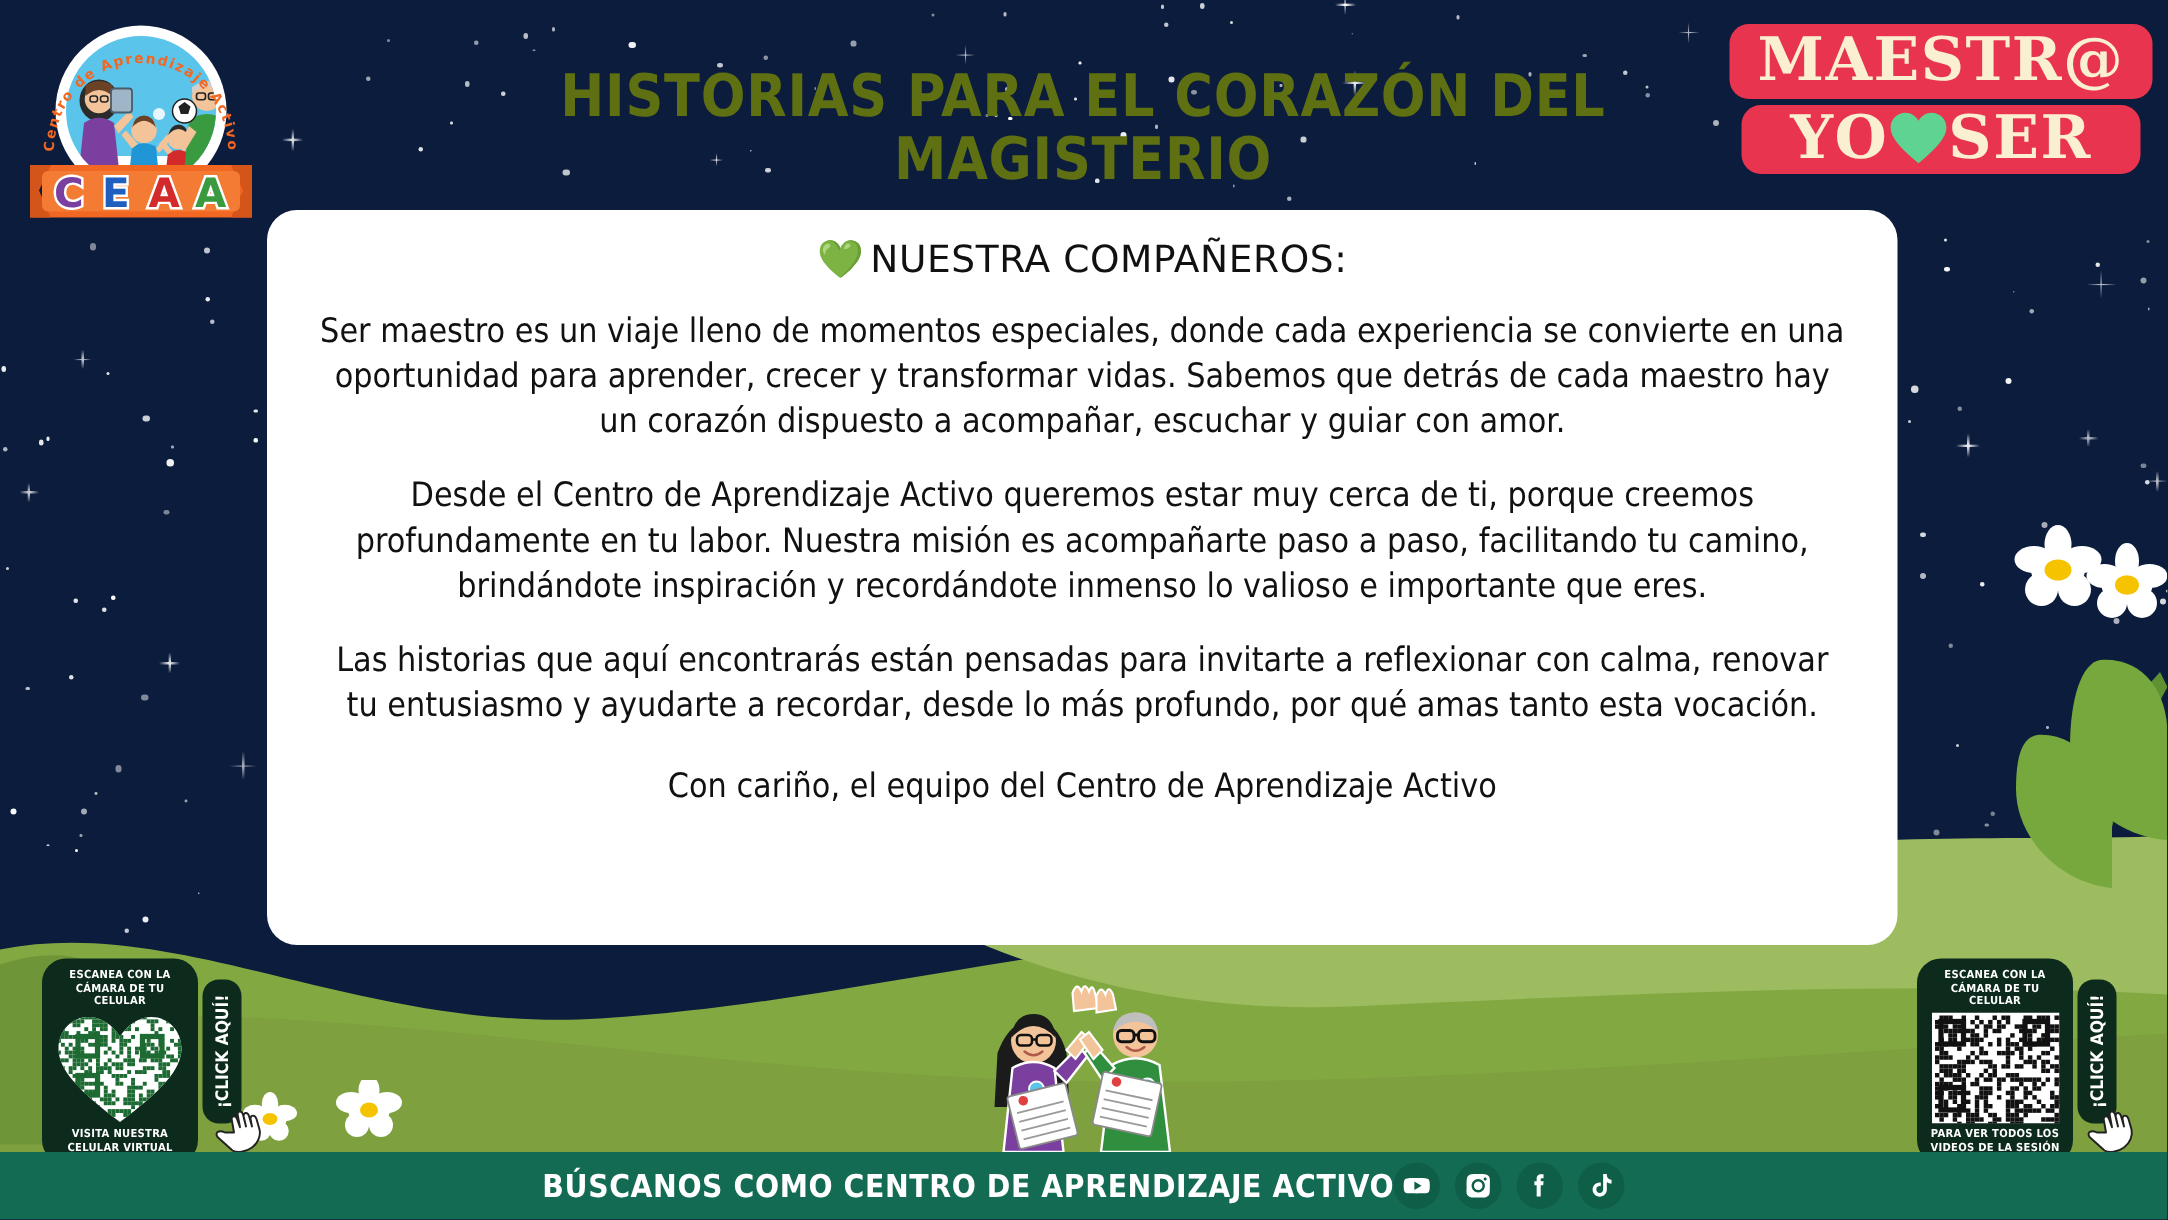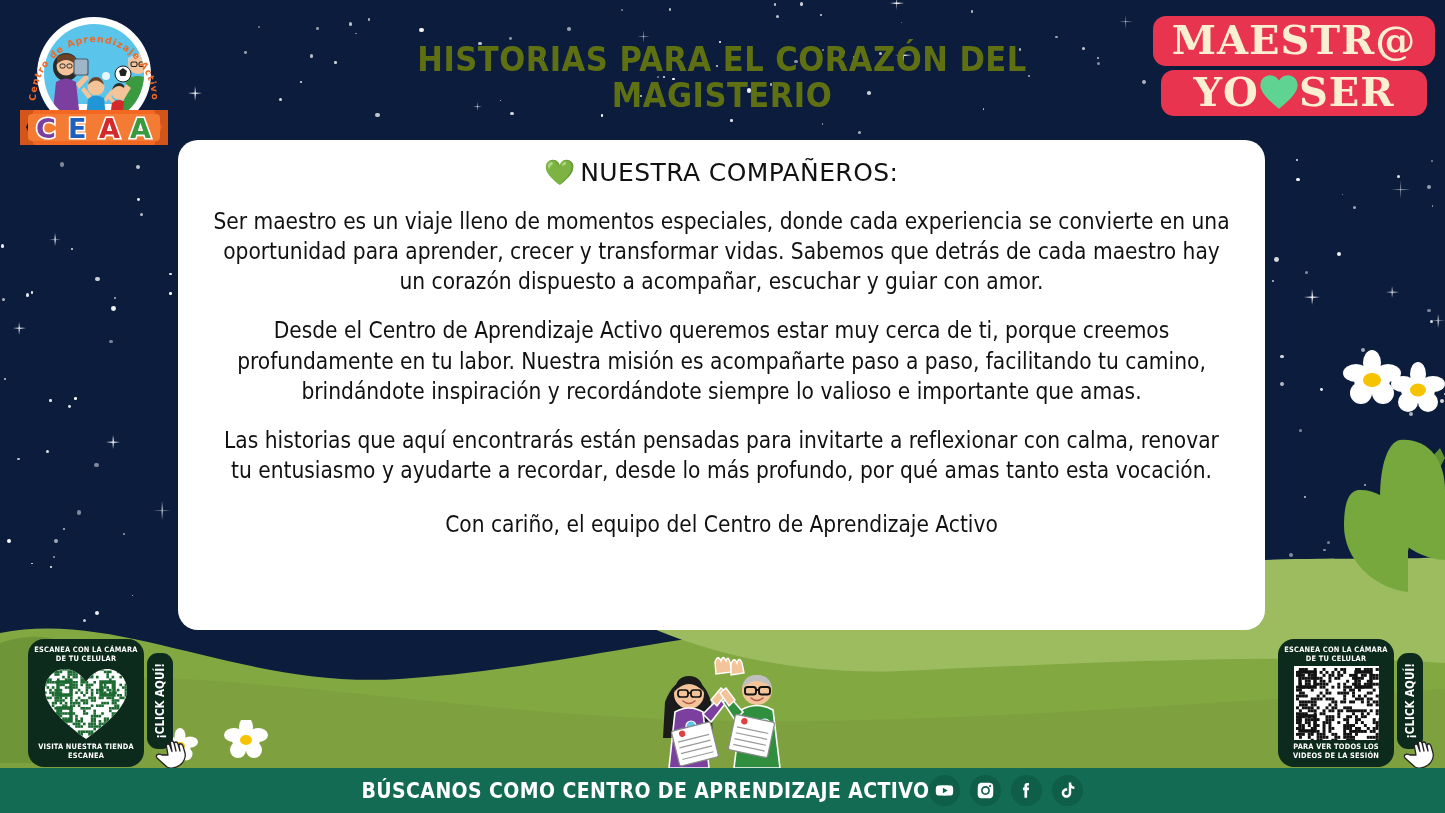--- a/index.html
+++ b/index.html
@@ -30,21 +30,21 @@
   .footer-text{color:#fff;font-weight:bold;font-size:21px;letter-spacing:.4px;
     font-family:"DejaVu Sans Condensed","Liberation Sans",sans-serif;}
   .socials{display:flex;align-items:center;gap:10px;}
   .soc{width:31px;height:31px;border-radius:50%;background:#0f5e47;display:flex;
     align-items:center;justify-content:center;}
   .soc svg{width:19px;height:19px;fill:#fff;}
 
   
   .title{
     position:absolute;left:312px;top:18px;width:820px;text-align:center;
-    color:#5f7012;font-size:34px;line-height:1.08;font-weight:bold;letter-spacing:.5px;
+    color:#5f7012;font-size:39px;line-height:1.08;font-weight:bold;letter-spacing:.5px;
     font-family:"DejaVu Sans Condensed","Liberation Sans",sans-serif;z-index:20;
   }
 
   
   .ceaa{position:absolute;left:14px;top:4px;width:160px;height:146px;z-index:30;}
 
   
   .yoamo{position:absolute;right:10px;top:12px;z-index:30;width:282px;height:108px;}
   .yo-row{position:relative;display:flex;align-items:center;justify-content:center;}
   .yo-pill{position:absolute;background:#e8344e;border-radius:13px;}
@@ -58,21 +58,21 @@
   .card-inner{padding:18px 24px 10px 24px;}
   .card-head{text-align:center;font-size:25px;color:#111;letter-spacing:.4px;
     font-family:"DejaVu Sans","Liberation Sans",sans-serif;display:flex;
     align-items:center;justify-content:center;gap:4px;margin-bottom:4px;}
   .card-p{text-align:center;font-size:22.5px;line-height:1.34;color:#111;margin:19px 10px 0 10px;
     font-family:"DejaVu Sans Condensed","Liberation Sans",sans-serif;}
   .card-p.sign{margin-top:24px;}
 
   
   .qrblock{position:absolute;z-index:35;display:flex;align-items:flex-start;}
-  .qrcard{background:#0d2b1d;border-radius:16px;width:116px;padding:7px 6px 6px 6px;
+  .qrcard{background:#0d2b1d;border-radius:16px;width:104px;padding:7px 6px 6px 6px;
     box-sizing:border-box;text-align:center;}
   .qr-cap{color:#fff;font-size:7.4px;font-weight:bold;line-height:1.18;letter-spacing:.2px;
     font-family:"DejaVu Sans Condensed","Liberation Sans",sans-serif;}
   .qr-img{margin:3px auto;display:block;}
   .clicktab{background:#0d2b1d;border-radius:11px;width:26px;height:96px;margin-left:3px;
     display:flex;align-items:center;justify-content:center;}
   .clicktab span{color:#fff;font-size:11.5px;font-weight:bold;white-space:nowrap;
     transform:rotate(-90deg);font-family:"DejaVu Sans Condensed","Liberation Sans",sans-serif;}
   .hand{position:absolute;}
 
@@ -381,21 +381,21 @@
     </div>
   </div>
 
   <div class="card">
     <div class="card-inner">
       <div class="card-head">
         <span>💚</span>
           <span>NUESTRA COMPAÑEROS:</span>
       </div>
       <p class="card-p">Ser maestro es un viaje lleno de momentos especiales, donde cada experiencia se convierte en una oportunidad para aprender, crecer y transformar vidas. Sabemos que detrás de cada maestro hay un corazón dispuesto a acompañar, escuchar y guiar con amor.</p>
-      <p class="card-p">Desde el Centro de Aprendizaje Activo queremos estar muy cerca de ti, porque creemos profundamente en tu labor. Nuestra misión es acompañarte paso a paso, facilitando tu camino, brindándote inspiración y recordándote siempre lo valioso e importante que amas.</p>
+      <p class="card-p">Desde el Centro de Aprendizaje Activo queremos estar muy cerca de ti, porque creemos profundamente en tu labor. Nuestra misión es acompañarte paso a paso, facilitando tu camino, brindándote inspiración y recordándote inmenso lo valioso e importante que eres.</p>
       <p class="card-p">Las historias que aquí encontrarás están pensadas para invitarte a reflexionar con calma, renovar tu entusiasmo y ayudarte a recordar, desde lo más profundo, por qué amas tanto esta vocación.</p>
       <p class="card-p sign">Con cariño, el equipo del Centro de Aprendizaje Activo</p>
     </div>
   </div>
 
   <div class="qrblock" style="left:28px;top:639px;">
     <div class="qrcard">
       <div class="qr-cap">ESCANEA CON LA CÁMARA DE TU CELULAR</div>
       <svg class="qr-img" width="88" height="74" viewBox="0 0 88 74">
         <defs>
@@ -877,21 +877,21 @@
             <rect x="77.40" y="74.80" width="2.6" height="2.6"></rect>
             <rect x="80.00" y="74.80" width="2.6" height="2.6"></rect>
             <rect x="85.20" y="74.80" width="2.6" height="2.6"></rect>
           </g>
         <g clip-path="url(#heartClip)" fill="none" stroke="#1d6b33" stroke-width="3.5">
           <rect x="16" y="16" width="13" height="13"></rect>
           <rect x="59" y="16" width="13" height="13"></rect>
           <rect x="16" y="42" width="13" height="13"></rect>
         </g>
       </svg>
-      <div class="qr-cap">VISITA NUESTRA TIENDA ESCANEA</div>
+      <div class="qr-cap">VISITA NUESTRA CELULAR VIRTUAL</div>
     </div>
     <div style="position:relative;">
       <div class="clicktab" style="margin-top:14px;">
         <span>¡CLICK AQUÍ!</span>
       </div>
       <svg class="hand" style="left:10px;top:100px;width:34px;height:30px;" viewBox="0 0 34 30">
         <path d="M8,16 C4,14 1,16 3,19 L13,28 C16,30 22,29 26,26 C30,23 32,18 31,14 L29,7 C28,4 25,4 25,7 L26,12 L24,5 C23,2 20,2.5 20.5,5.5 L22,12 L20,4 C19,1 16,1.5 16.5,4.5 L18,12.5 L16,7 C15,4 12,5 12.5,7.5 L14,16 Z" fill="#fff" stroke="#222" stroke-width="1.3" stroke-linejoin="round"></path>
       </svg>
     </div>
   </div>

